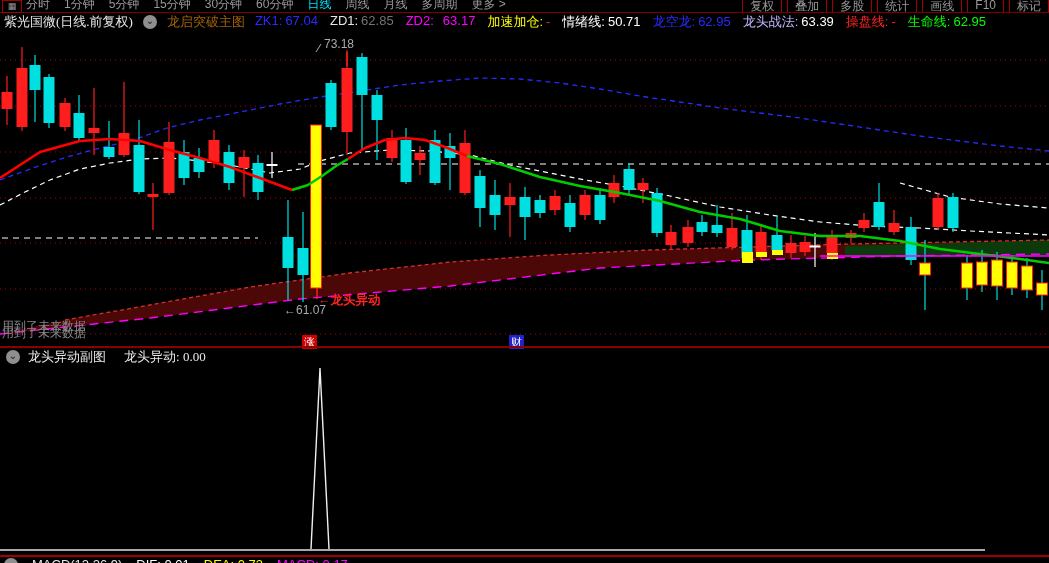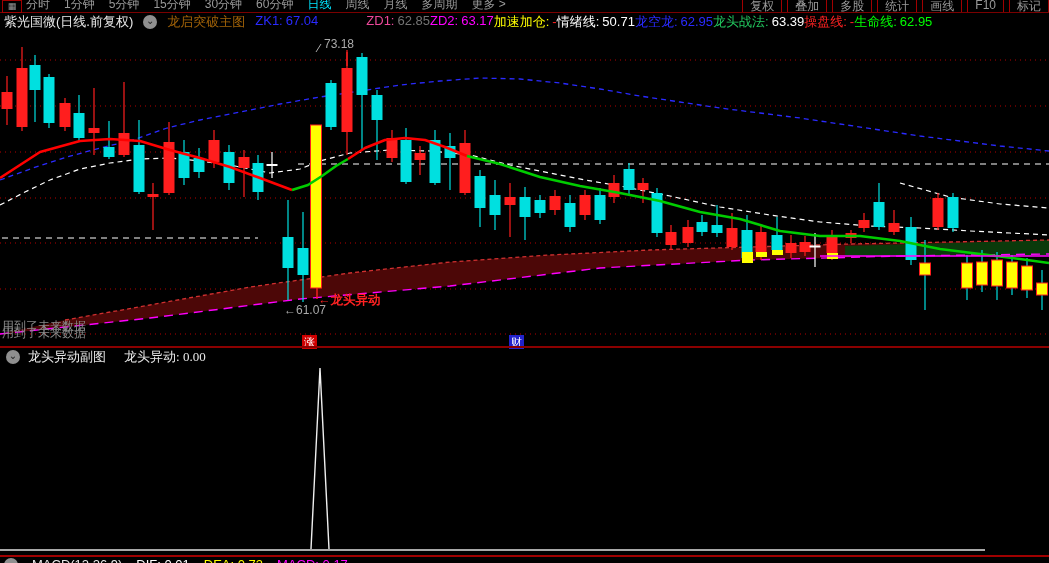--- a/index.html
+++ b/index.html
@@ -14,21 +14,21 @@
   #tb-crop{position:absolute;left:26px;right:0;top:0;height:12px;overflow:hidden;}
   #tb-line{display:flex;justify-content:space-between;align-items:flex-start;margin-top:-6px;}
   #tf-items{display:flex;gap:14px;padding-top:2px;white-space:nowrap;}
   .tf{color:#9a9a9a;font-size:12px;}
   .tf.active{color:#00e5ff;}
   #tb-right{display:flex;gap:5px;white-space:nowrap;}
   .tbtn{border:1px solid #a00000;color:#9a9a9a;font-size:12px;padding:3px 7px 1px 7px;}
   
   #header-row{position:absolute;left:0;top:13px;width:1049px;height:18px;z-index:3;background:#000;
               display:flex;align-items:center;gap:10px;padding-left:4px;font-size:13px;white-space:nowrap;}
-  .stock{color:#e8e8e8;}
+  .stock{color:#e8e8e8;font-family:Liberation Serif, serif;}
   .cicon{display:inline-block;width:14px;height:14px;border-radius:50%;background:#8f8f8f;
          color:#222;font-size:10px;line-height:12px;text-align:center;flex:0 0 auto;}
   .ind-name{color:#a16207;}
   .field .lbl{margin-right:3px;}
   
   #sub-header{position:absolute;left:0;top:349px;height:15px;z-index:3;display:flex;gap:8px;
               align-items:center;padding-left:6px;font-size:13px;white-space:nowrap;background:transparent;}
   #sub-title{color:#e8e8e8;}
   #sub-field{color:#e8e8e8;margin-left:10px;font-family:Liberation Serif, serif;}
   
@@ -252,28 +252,28 @@
             <span class="tbtn">标记</span>
           </div>
       </div>
     </div>
   </div>
 
   <div id="header-row">
     <span class="stock">紫光国微(日线.前复权)</span>
     <span class="cicon icon-slot">⌄</span>
     <span class="ind-name">龙启突破主图</span>
-    <span id="hdr-fields" style="display:flex;">
+    <span id="hdr-fields" style="display:flex;gap:12px;">
         <span class="field"><span class="lbl" style="color: rgb(42, 42, 255);">ZK1:</span><span style="color: rgb(42, 42, 255);">67.04</span></span>
-        <span class="field"><span class="lbl" style="color: #ec4899; margin-left: 48px;">ZD1:</span><span style="color: #737373;">62.85</span></span>
-        <span class="field"><span class="lbl" style="color: rgb(255, 0, 255);">ZD2:</span><span style="color: rgb(255, 0, 255);">63.17</span></span>
+        <span class="field"><span class="lbl" style="color: #e5e5e5;">ZD1:</span><span style="color: #737373;">62.85</span></span>
+        <span class="field"><span class="lbl" style="color: rgb(255, 0, 255);">ZD2:</span><span style="color: rgb(255, 0, 255); margin-left: 6px;">63.17</span></span>
         <span class="field"><span class="lbl" style="color: rgb(255, 255, 0);">加速加仓:</span><span style="color: rgb(255, 34, 34);">-</span></span>
         <span class="field"><span class="lbl" style="color: rgb(255, 255, 255);">情绪线:</span><span style="color: rgb(255, 255, 255);">50.71</span></span>
         <span class="field"><span class="lbl" style="color: rgb(42, 42, 255);">龙空龙:</span><span style="color: rgb(42, 42, 255);">62.95</span></span>
-        <span class="field"><span class="lbl" style="color: #22c55e; margin-top: 25px;">龙头战法:</span><span style="color: rgb(255, 255, 255);">63.39</span></span>
+        <span class="field"><span class="lbl" style="color: #c4b5fd; margin-top: 25px;">龙头战法:</span><span style="color: rgb(255, 255, 255);">63.39</span></span>
         <span class="field"><span class="lbl" style="color: rgb(255, 34, 34);">操盘线:</span><span style="color: rgb(255, 34, 34);">-</span></span>
         <span class="field"><span class="lbl" style="color: rgb(0, 255, 0);">生命线:</span><span style="color: rgb(0, 255, 0);">62.95</span></span>
       </span>
   </div>
 
   <div id="sub-header">
     <span class="cicon icon-slot">⌄</span>
     <span id="sub-title">龙头异动副图</span>
     <span id="sub-field">
       <span>龙头异动:</span>

